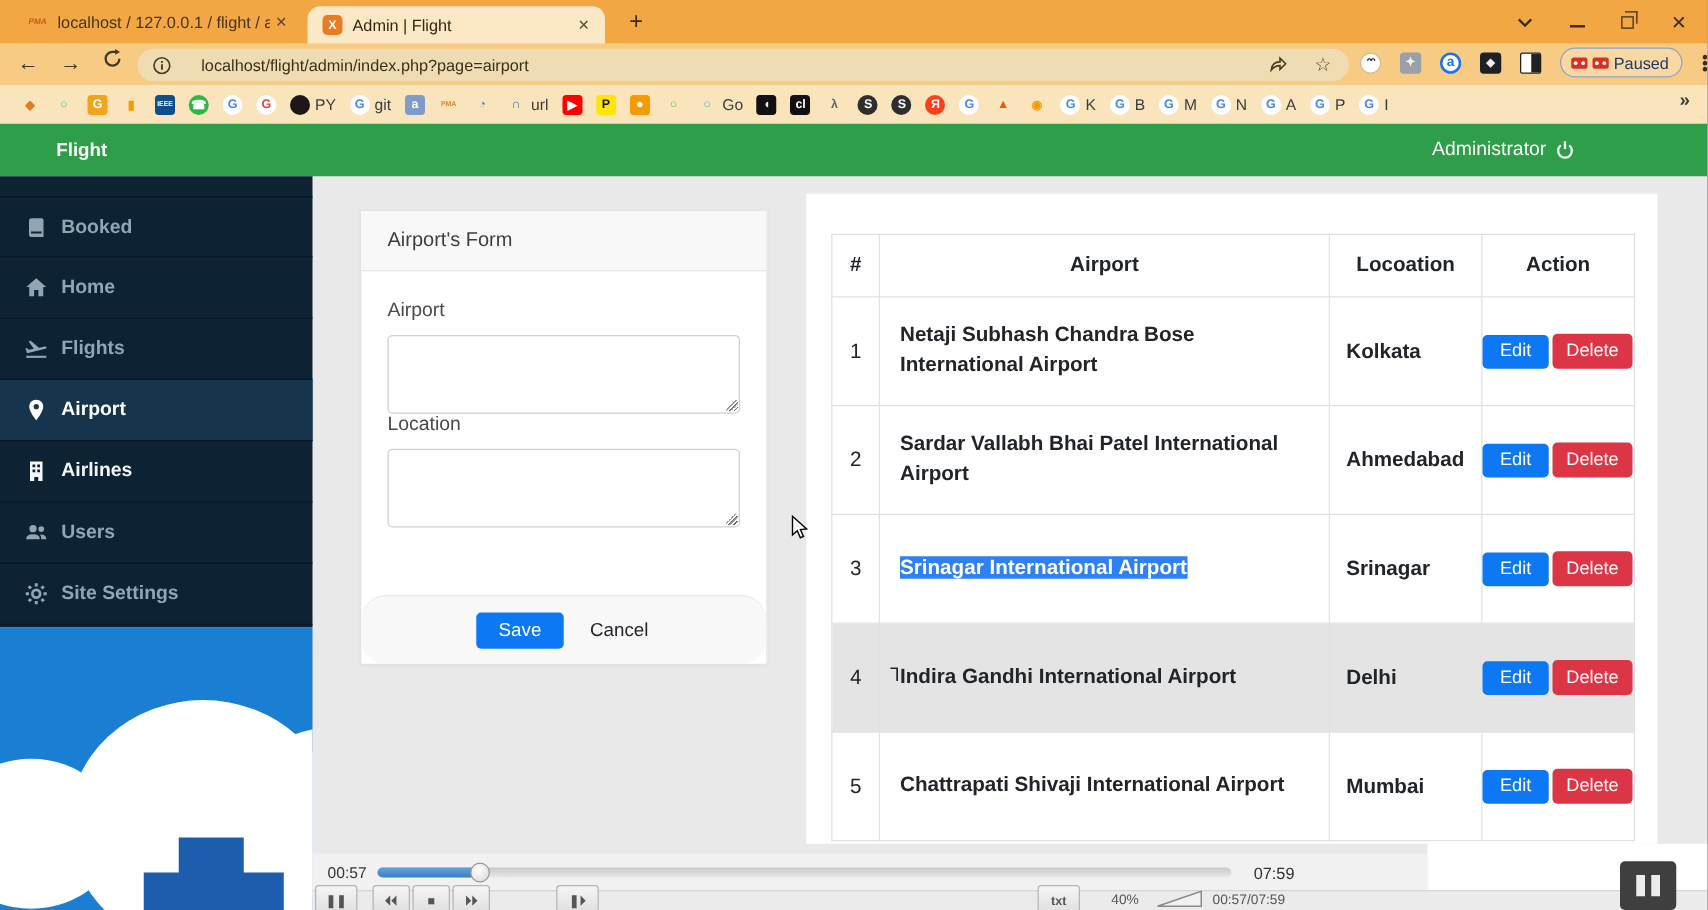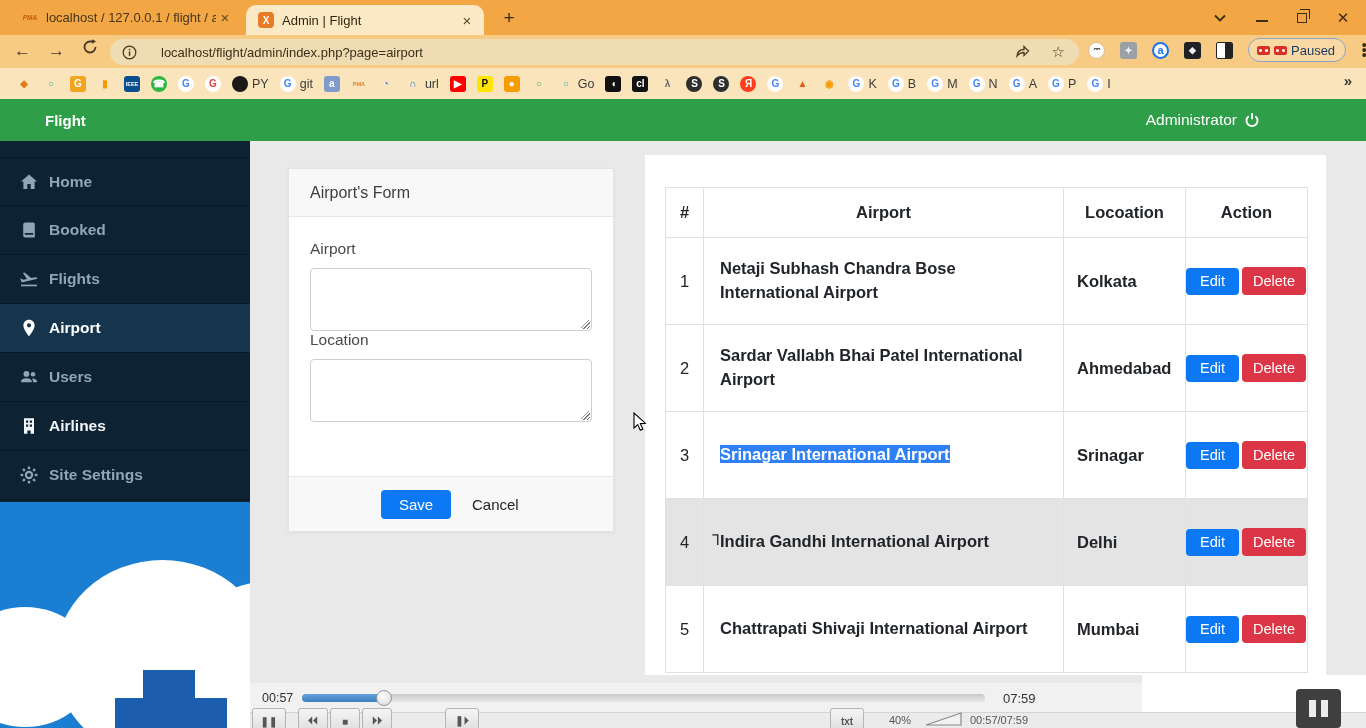--- a/index.html
+++ b/index.html
@@ -83,21 +83,21 @@
   .btn-delete { width:64px; height:28px; background:#DC3545; border:none; border-radius:4px; color:#ffffff; font-size:14.5px; font-family:inherit; cursor:pointer; }
 
   .form-card { position:absolute; left:288px; top:168px; width:326px; height:364px; background:#fff; border:1px solid #E3E3E3; box-shadow:0 1px 3px rgba(0,0,0,0.05); }
   .form-header { height:48px; background:#F8F8F8; border-bottom:1px solid #E7E7E7; display:flex; align-items:center; padding-left:21px; font-size:16px; color:#3E3E3E; }
   .form-body { padding:23px 21px 0; }
   .field-label { display:block; font-size:15.5px; color:#4A4A4A; margin-bottom:10px; }
   .ta-wrap { position:relative; margin-bottom:20px; }
   .form-ta { width:100%; height:63px; border:1px solid #C9D0D6; border-radius:4px; resize:both; font-family:inherit; font-size:14px; padding:6px 8px; color:#333; display:block; }
   .ta-wrap::after { content:""; position:absolute; right:2px; bottom:2px; width:9px; height:9px; background:
     linear-gradient(135deg, transparent 0 40%, #999 40% 48%, transparent 48% 62%, #999 62% 70%, transparent 70%); pointer-events:none; }
-  .form-footer { position:absolute; left:0; bottom:0; width:100%; height:55px; background:#F8F8F8; border-top:1px solid #E7E7E7; display:flex; align-items:center; }
+  .form-footer { position:absolute; left:0; bottom:0; width:100%; height:55px; background:#F8F8F8; border-top:1px solid #E7E7E7; display:flex; align-items:center;border-radius:20px; }
   .save-btn { margin-left:92px; width:70px; height:29px; background:#0D78F3; color:#fff; border:none; border-radius:4px; font-size:15px; font-family:inherit; cursor:pointer; }
   .cancel-btn { margin-left:21px; font-size:15px; color:#212529; background:none; border:none; font-family:inherit; cursor:pointer; }
 
   
   .player-white { position:absolute; left:1142px; top:675px; width:224px; height:37px; background:#fff; }
   .timeline { position:absolute; left:250px; top:683px; width:892px; height:29px; background:#F1F1F1; }
   .tl-elapsed { position:absolute; left:12px; top:8px; font-size:12.5px; color:#333; }
   .tl-total { position:absolute; left:753px; top:8px; font-size:13px; color:#333; }
   .track { position:absolute; left:52px; top:11px; width:683px; height:8px; border-radius:4px; background:linear-gradient(#c9c9c9,#e8e8e8); }
   .fill { height:100%; border-radius:4px; background:linear-gradient(#63a2dc,#3c7fc0); }
@@ -368,73 +368,73 @@
           <path d="M5.2 4.8 A6.2 6.2 0 1 0 12.8 4.8" fill="none" stroke="#fff" stroke-width="2.1"></path>
           <line x1="9" y1="1.2" x2="9" y2="8.2" stroke="#fff" stroke-width="2.1"></line>
         </svg>
     </span>
   </div>
 
   <div class="sidebar" id="sidebar">
   <div class="side-item">
     <span class="side-icon">
           <svg viewBox="0 0 18 18" fill="currentColor">
+            <path d="M5.2 1.5 h8 a1.6 1.6 0 0 1 1.6 1.6 v13.4 h-9.6 a2 2 0 0 1 -2 -2 v-11 a2 2 0 0 1 2 -2 z M4.8 12.1 h8.4 v1.7 h-8.4 z" fill-rule="evenodd"></path>
+          </svg>
+        </span>
+    <span class="side-label">Booked</span>
+  </div>
+
+  <div class="side-item">
+    <span class="side-icon">
+          <svg viewBox="0 0 18 18" fill="currentColor">
             <path d="M9 1.5 L17 8.6 H14.6 V16 H10.7 V11 H7.3 V16 H3.4 V8.6 H1 Z"></path>
           </svg>
         </span>
     <span class="side-label">Home</span>
-  </div>
-
-  <div class="side-item">
-    <span class="side-icon">
-          <svg viewBox="0 0 18 18" fill="currentColor">
-            <path d="M5.2 1.5 h8 a1.6 1.6 0 0 1 1.6 1.6 v13.4 h-9.6 a2 2 0 0 1 -2 -2 v-11 a2 2 0 0 1 2 -2 z M4.8 12.1 h8.4 v1.7 h-8.4 z" fill-rule="evenodd"></path>
-          </svg>
-        </span>
-    <span class="side-label">Booked</span>
   </div>
 
   <div class="side-item">
     <span class="side-icon">
           <svg viewBox="0 0 18 18" fill="currentColor">
             <path d="M1.6 12.6 L16.3 9 q1.2 -.3 .9 -1.2 q-.3 -.8 -1.4 -.6 L11.2 8.1 L4.6 2.6 L2.9 3.1 L7 8.9 L3.2 9.8 L1.2 8.4 L.4 8.6 Z"></path>
             <rect x="1" y="14.6" width="16" height="1.7"></rect>
           </svg>
         </span>
     <span class="side-label">Flights</span>
   </div>
 
   <div class="side-item active">
     <span class="side-icon">
           <svg viewBox="0 0 18 18" fill="currentColor">
             <path d="M9 .8 C5.6 .8 3.4 3.3 3.4 6.4 C3.4 10.5 9 17.2 9 17.2 C9 17.2 14.6 10.5 14.6 6.4 C14.6 3.3 12.4 .8 9 .8 Z M9 8.4 A2.1 2.1 0 1 1 9 4.2 A2.1 2.1 0 0 1 9 8.4 Z" fill-rule="evenodd"></path>
           </svg>
         </span>
     <span class="side-label">Airport</span>
+  </div>
+
+  <div class="side-item hover">
+    <span class="side-icon">
+          <svg viewBox="0 0 18 18" fill="currentColor">
+            <path d="M4 1.2 H14 V16.8 H10.6 V13.6 H7.4 V16.8 H4 Z M6 3.6 h2.2 v2.2 H6 Z M9.8 3.6 H12 v2.2 H9.8 Z M6 7.6 h2.2 v2.2 H6 Z M9.8 7.6 H12 v2.2 H9.8 Z" fill-rule="evenodd"></path>
+          </svg>
+        </span>
+    <span class="side-label">Airlines</span>
   </div>
 
   <div class="side-item">
     <span class="side-icon">
           <svg viewBox="0 0 18 18" fill="currentColor">
             <circle cx="6.4" cy="5.9" r="2.9"></circle>
             <path d="M.9 14.3 Q.9 10.3 6.4 10.3 Q11.9 10.3 11.9 14.3 Z"></path>
             <circle cx="13" cy="6.2" r="2.3"></circle>
             <path d="M13.4 10.6 Q17.1 11.2 17.1 14.3 H13 Q13.2 11.9 12 10.8 Z"></path>
           </svg>
         </span>
     <span class="side-label">Users</span>
-  </div>
-
-  <div class="side-item hover">
-    <span class="side-icon">
-          <svg viewBox="0 0 18 18" fill="currentColor">
-            <path d="M4 1.2 H14 V16.8 H10.6 V13.6 H7.4 V16.8 H4 Z M6 3.6 h2.2 v2.2 H6 Z M9.8 3.6 H12 v2.2 H9.8 Z M6 7.6 h2.2 v2.2 H6 Z M9.8 7.6 H12 v2.2 H9.8 Z" fill-rule="evenodd"></path>
-          </svg>
-        </span>
-    <span class="side-label">Airlines</span>
   </div>
 
   <div class="side-item">
     <span class="side-icon">
           <svg viewBox="0 0 18 18">
             <path fill="currentColor" fill-rule="evenodd" d="M9 4.8 A4.2 4.2 0 1 0 9 13.2 A4.2 4.2 0 0 0 9 4.8 Z M9 7 A2 2 0 1 1 9 11 A2 2 0 0 1 9 7 Z"></path>
             <g stroke="currentColor" stroke-width="2.4">
               <line x1="9" y1="0.6" x2="9" y2="3.2"></line>
               <line x1="9" y1="14.8" x2="9" y2="17.4"></line>
               <line x1="0.6" y1="9" x2="3.2" y2="9"></line>

